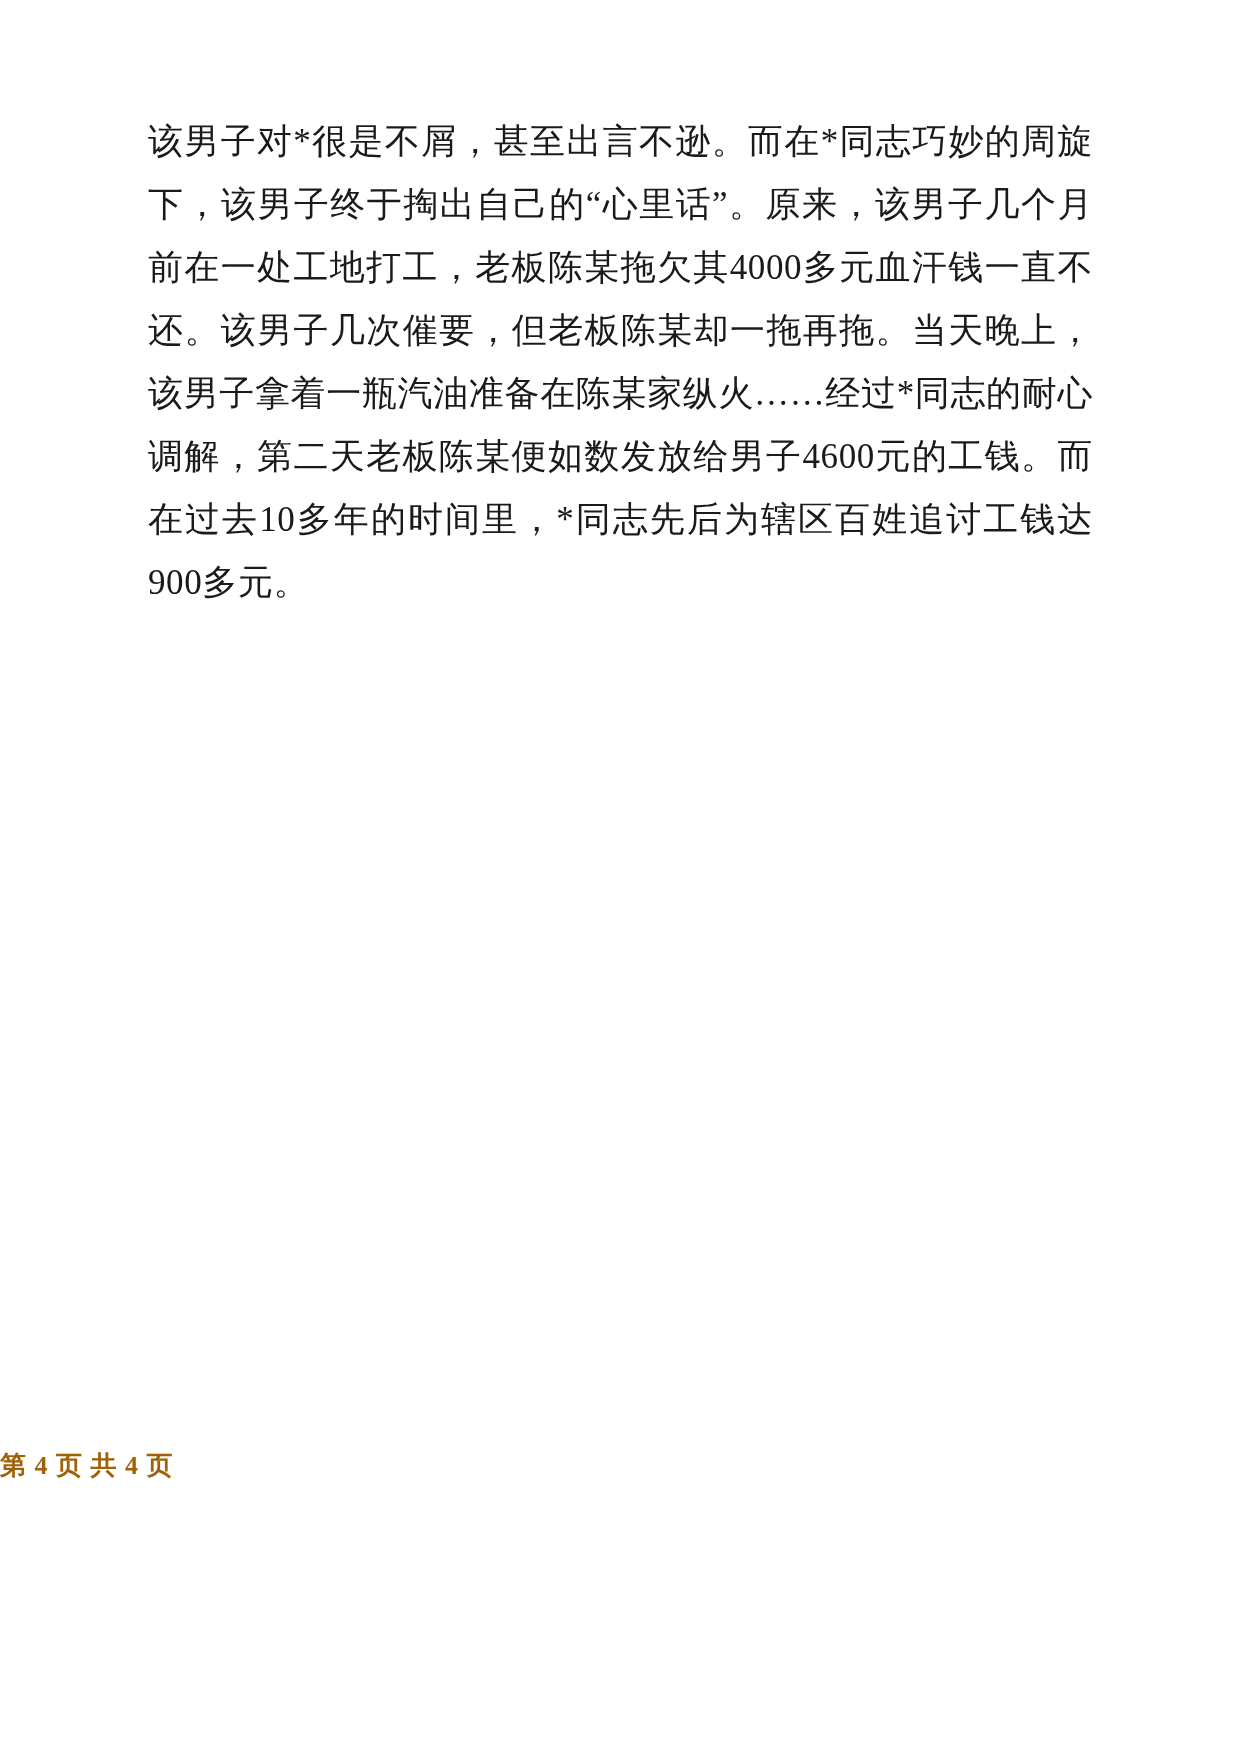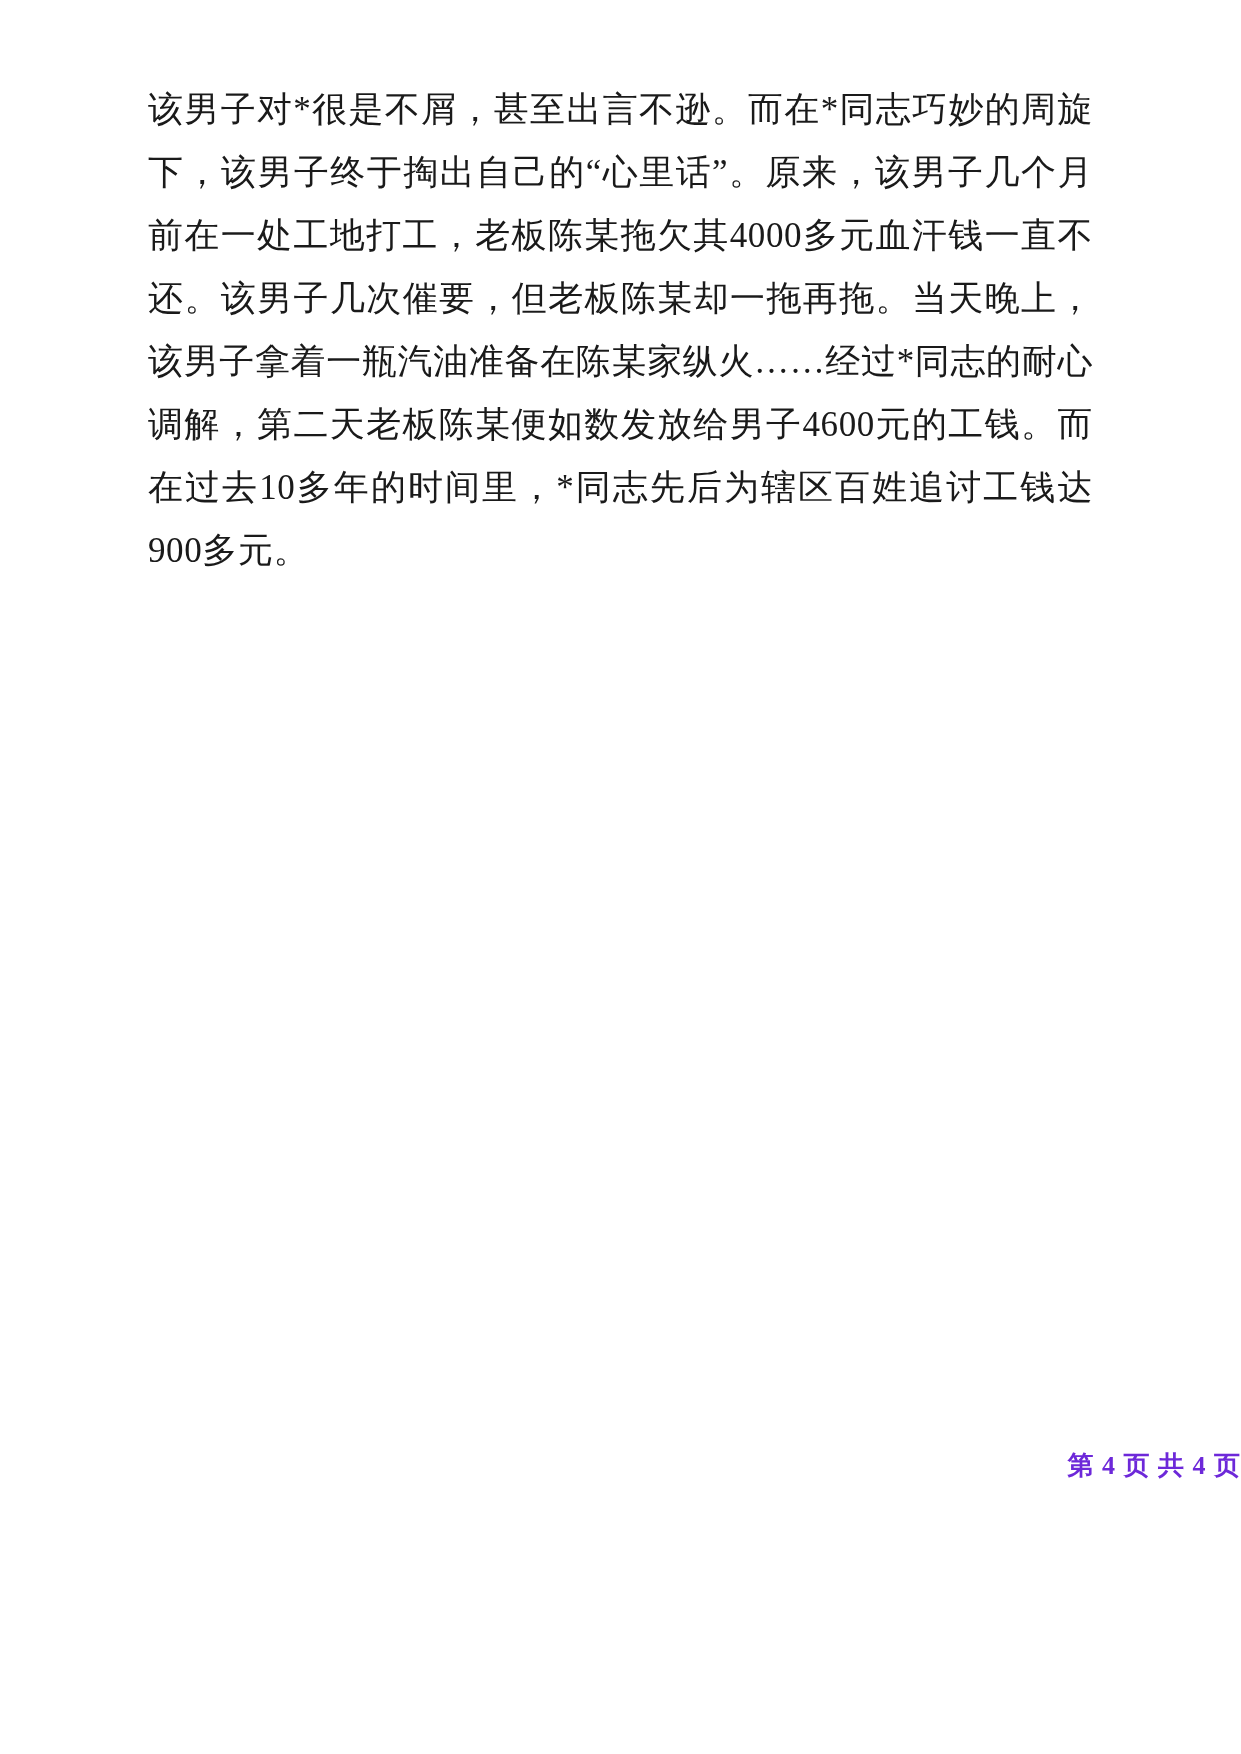--- a/index.html
+++ b/index.html
@@ -14,21 +14,21 @@
     font-family: "Liberation Serif", "DejaVu Serif", serif;
     color: #1a1a1a;
   }
   .page {
     position: absolute;
     left: 0;
     top: 0;
     width: 1241px;
     height: 1754px;
     box-sizing: border-box;
-    padding: 78px 148px 0 148px;
+    padding: 110px 148px 0 148px;
   }
   .doc-body {
     width: 945px;
   }
   .para {
     font-size: 35px;
     line-height: 63px;
     letter-spacing: 0.6px;
     text-align: justify;
     text-justify: inter-character;
@@ -36,26 +36,26 @@
     white-space: normal;
   }
   .para.indent {
     text-indent: 72px;
   }
   .footer {
     position: absolute;
     left: 0;
     right: 0;
     top: 1448px;
-    text-align: right;
+    text-align: left;
     font-size: 26px;
     font-weight: bold;
     letter-spacing: 1px;
     font-family: "Liberation Serif", "DejaVu Serif", serif;
-    color: #6d28d9;
+    color: #a16207;
   }
 </style>
 </head>
 <body>
 
 <div class="page">
   <div class="doc-body">
     <p class="para">该男子对*很是不屑，甚至出言不逊。而在*同志巧妙的周旋下，该男子终于掏出自己的“心里话”。原来，该男子几个月前在一处工地打工，老板陈某拖欠其4000多元血汗钱一直不还。该男子几次催要，但老板陈某却一拖再拖。当天晚上，该男子拿着一瓶汽油准备在陈某家纵火……经过*同志的耐心调解，第二天老板陈某便如数发放给男子4600元的工钱。而在过去10多年的时间里，*同志先后为辖区百姓追讨工钱达900多元。</p>
   </div>
   <div class="footer">第 4 页  共 4 页</div>

